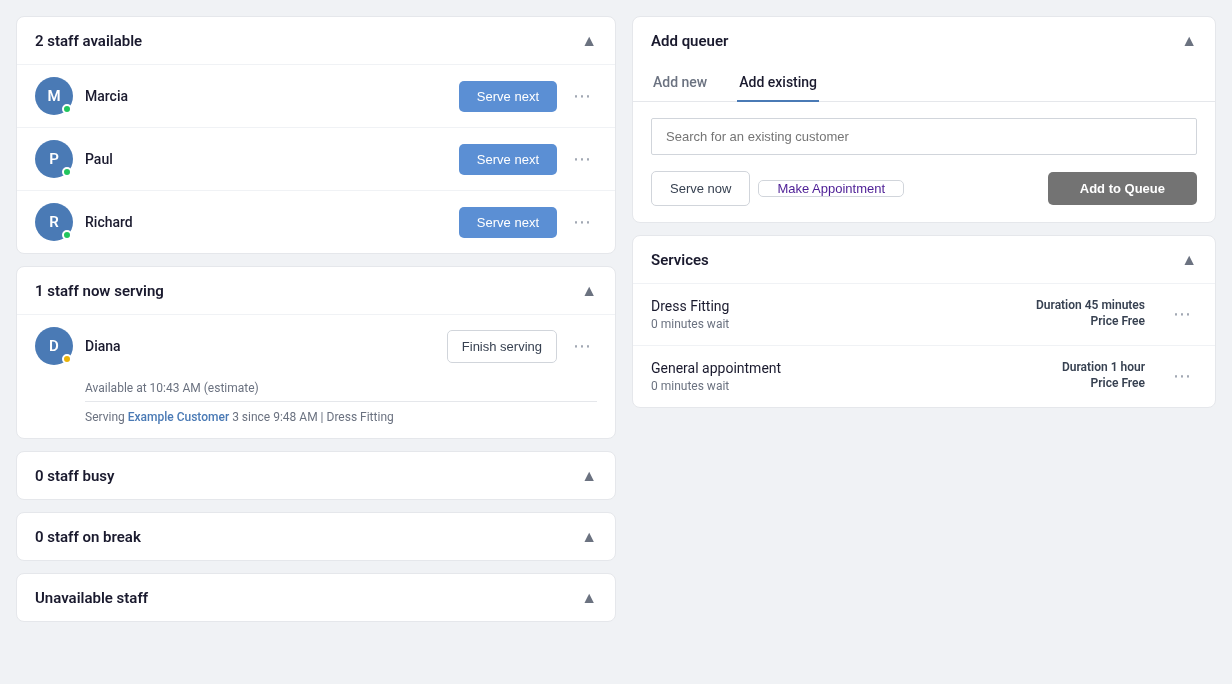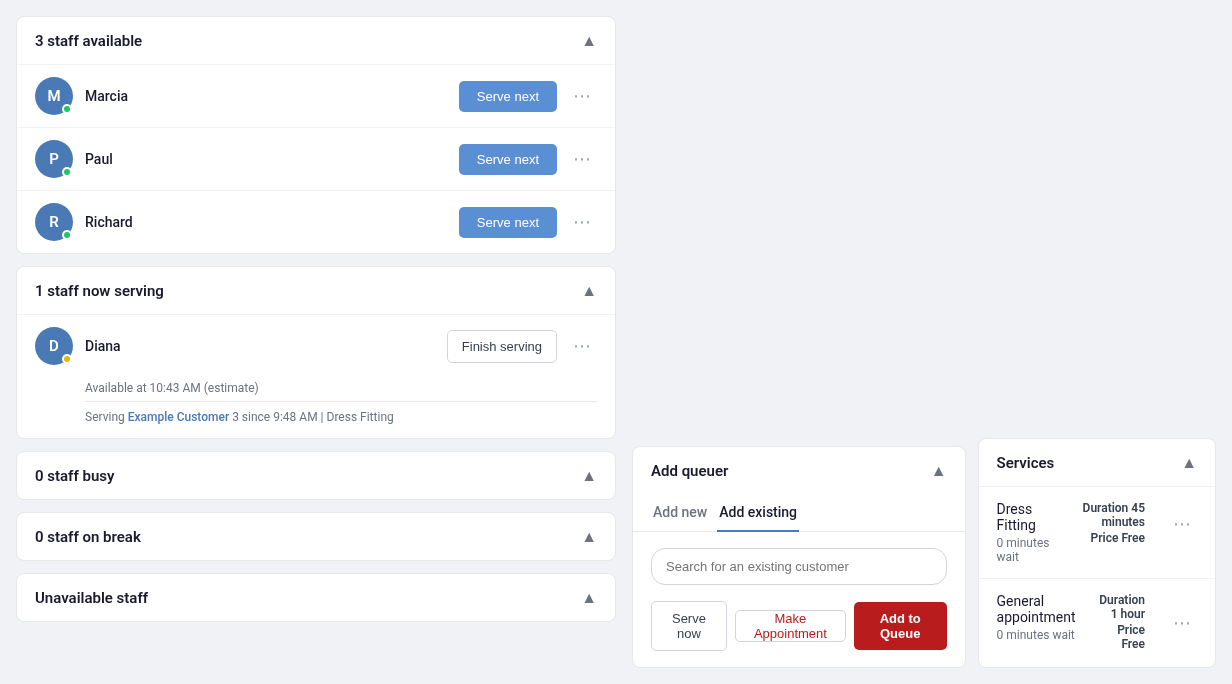--- a/index.html
+++ b/index.html
@@ -17,23 +17,22 @@
     }
     .left-panel {
       flex: 0 0 600px;
       display: flex;
       flex-direction: column;
       gap: 12px;
     }
     .right-panel {
       flex: 1;
       display: flex;
-      flex-direction: row;
+      flex-direction: column;
       gap: 12px;
-      align-items: flex-end;
     }
     .card {
       background: #fff;
       border-radius: 8px;
       border: 1px solid #e5e7eb;
       overflow: hidden;
     }
     .card-header {
       display: flex;
       align-items: center;
@@ -139,42 +138,42 @@
     .serving-info a {
       color: #4a7ab5;
       text-decoration: none;
       font-weight: 500;
     }
     
     .tabs-row {
       display: flex;
       border-bottom: 1px solid #e5e7eb;
       padding: 0 18px;
-      gap: 8px;
+      gap: 28px;
     }
     .tab {
       padding: 10px 2px 10px;
       font-size: 14px;
       color: #6b7280;
       cursor: pointer;
       border-bottom: 2px solid transparent;
       margin-bottom: -1px;
       font-weight: 500;
     }
     .tab.active {
       color: #1a1a2e;
       border-bottom: 2px solid #4a7ab5;
     }
     .add-queuer-body {
       padding: 16px 18px;
     }
     .search-input {
       width: 100%;
       border: 1px solid #d1d5db;
-      border-radius: 14px;
+      border-radius: 2px;
       padding: 10px 14px;
       font-size: 13px;
       color: #6b7280;
       outline: none;
       margin-bottom: 16px;
     }
     .action-buttons-row {
       display: flex;
       align-items: center;
       gap: 8px;
@@ -184,34 +183,34 @@
       color: #374151;
       border: 1px solid #d1d5db;
       border-radius: 5px;
       padding: 9px 18px;
       font-size: 13px;
       font-weight: 500;
       cursor: pointer;
     }
     .btn-make-appt {
       background: #fff;
-      color: #b91c1c;
+      color: #4c1d95;
       border: 1px solid #d1d5db;
       border-radius: 5px;
       padding: 0 18px;
       font-size: 13px;
       font-weight: 500;
       cursor: pointer;
     }
     .btn-add-queue {
-      background: #b91c1c;
+      background: #737373;
       color: #fff;
       border: none;
       border-radius: 5px;
-      padding: 9px 20px;
+      padding: 9px 32px;
       font-size: 13px;
       font-weight: 600;
       cursor: pointer;
       margin-left: auto;
     }
     
     .queuers-header {
       display: flex;
       align-items: center;
       justify-content: space-between;
@@ -256,21 +255,21 @@
   </style>
 </head>
 <body>
 
 <div class="layout">
 
   <div class="left-panel">
 
     <div class="card">
       <div class="card-header">
-        <span class="card-header-title">3 staff available</span>
+        <span class="card-header-title">2 staff available</span>
         <span class="chevron-icon">▲</span>
       </div>
 
       <div class="staff-row">
         <div class="avatar">
           <span>M</span>
           <span class="status-dot green"></span>
         </div>
         <span class="staff-name">Marcia</span>
         <button class="btn-serve-next">Serve next</button>

